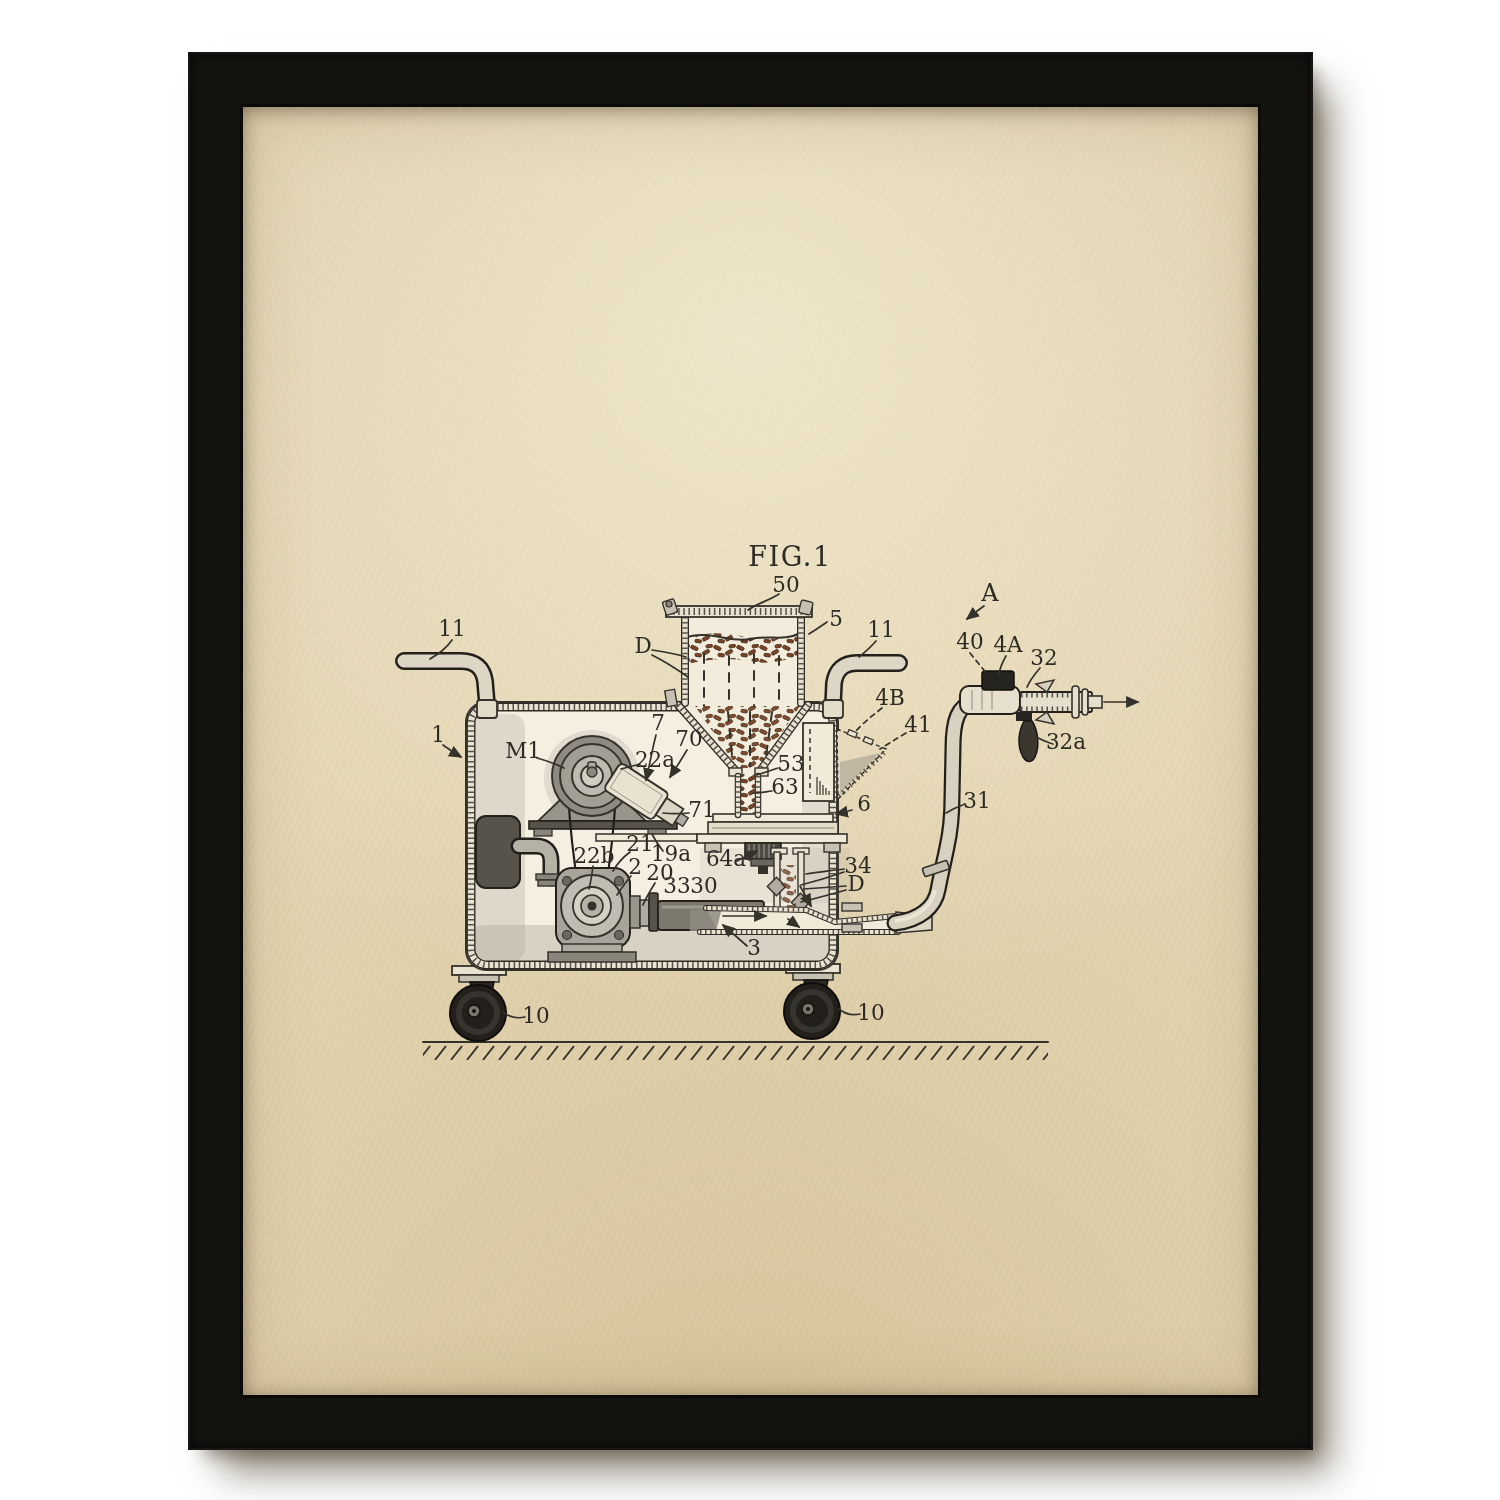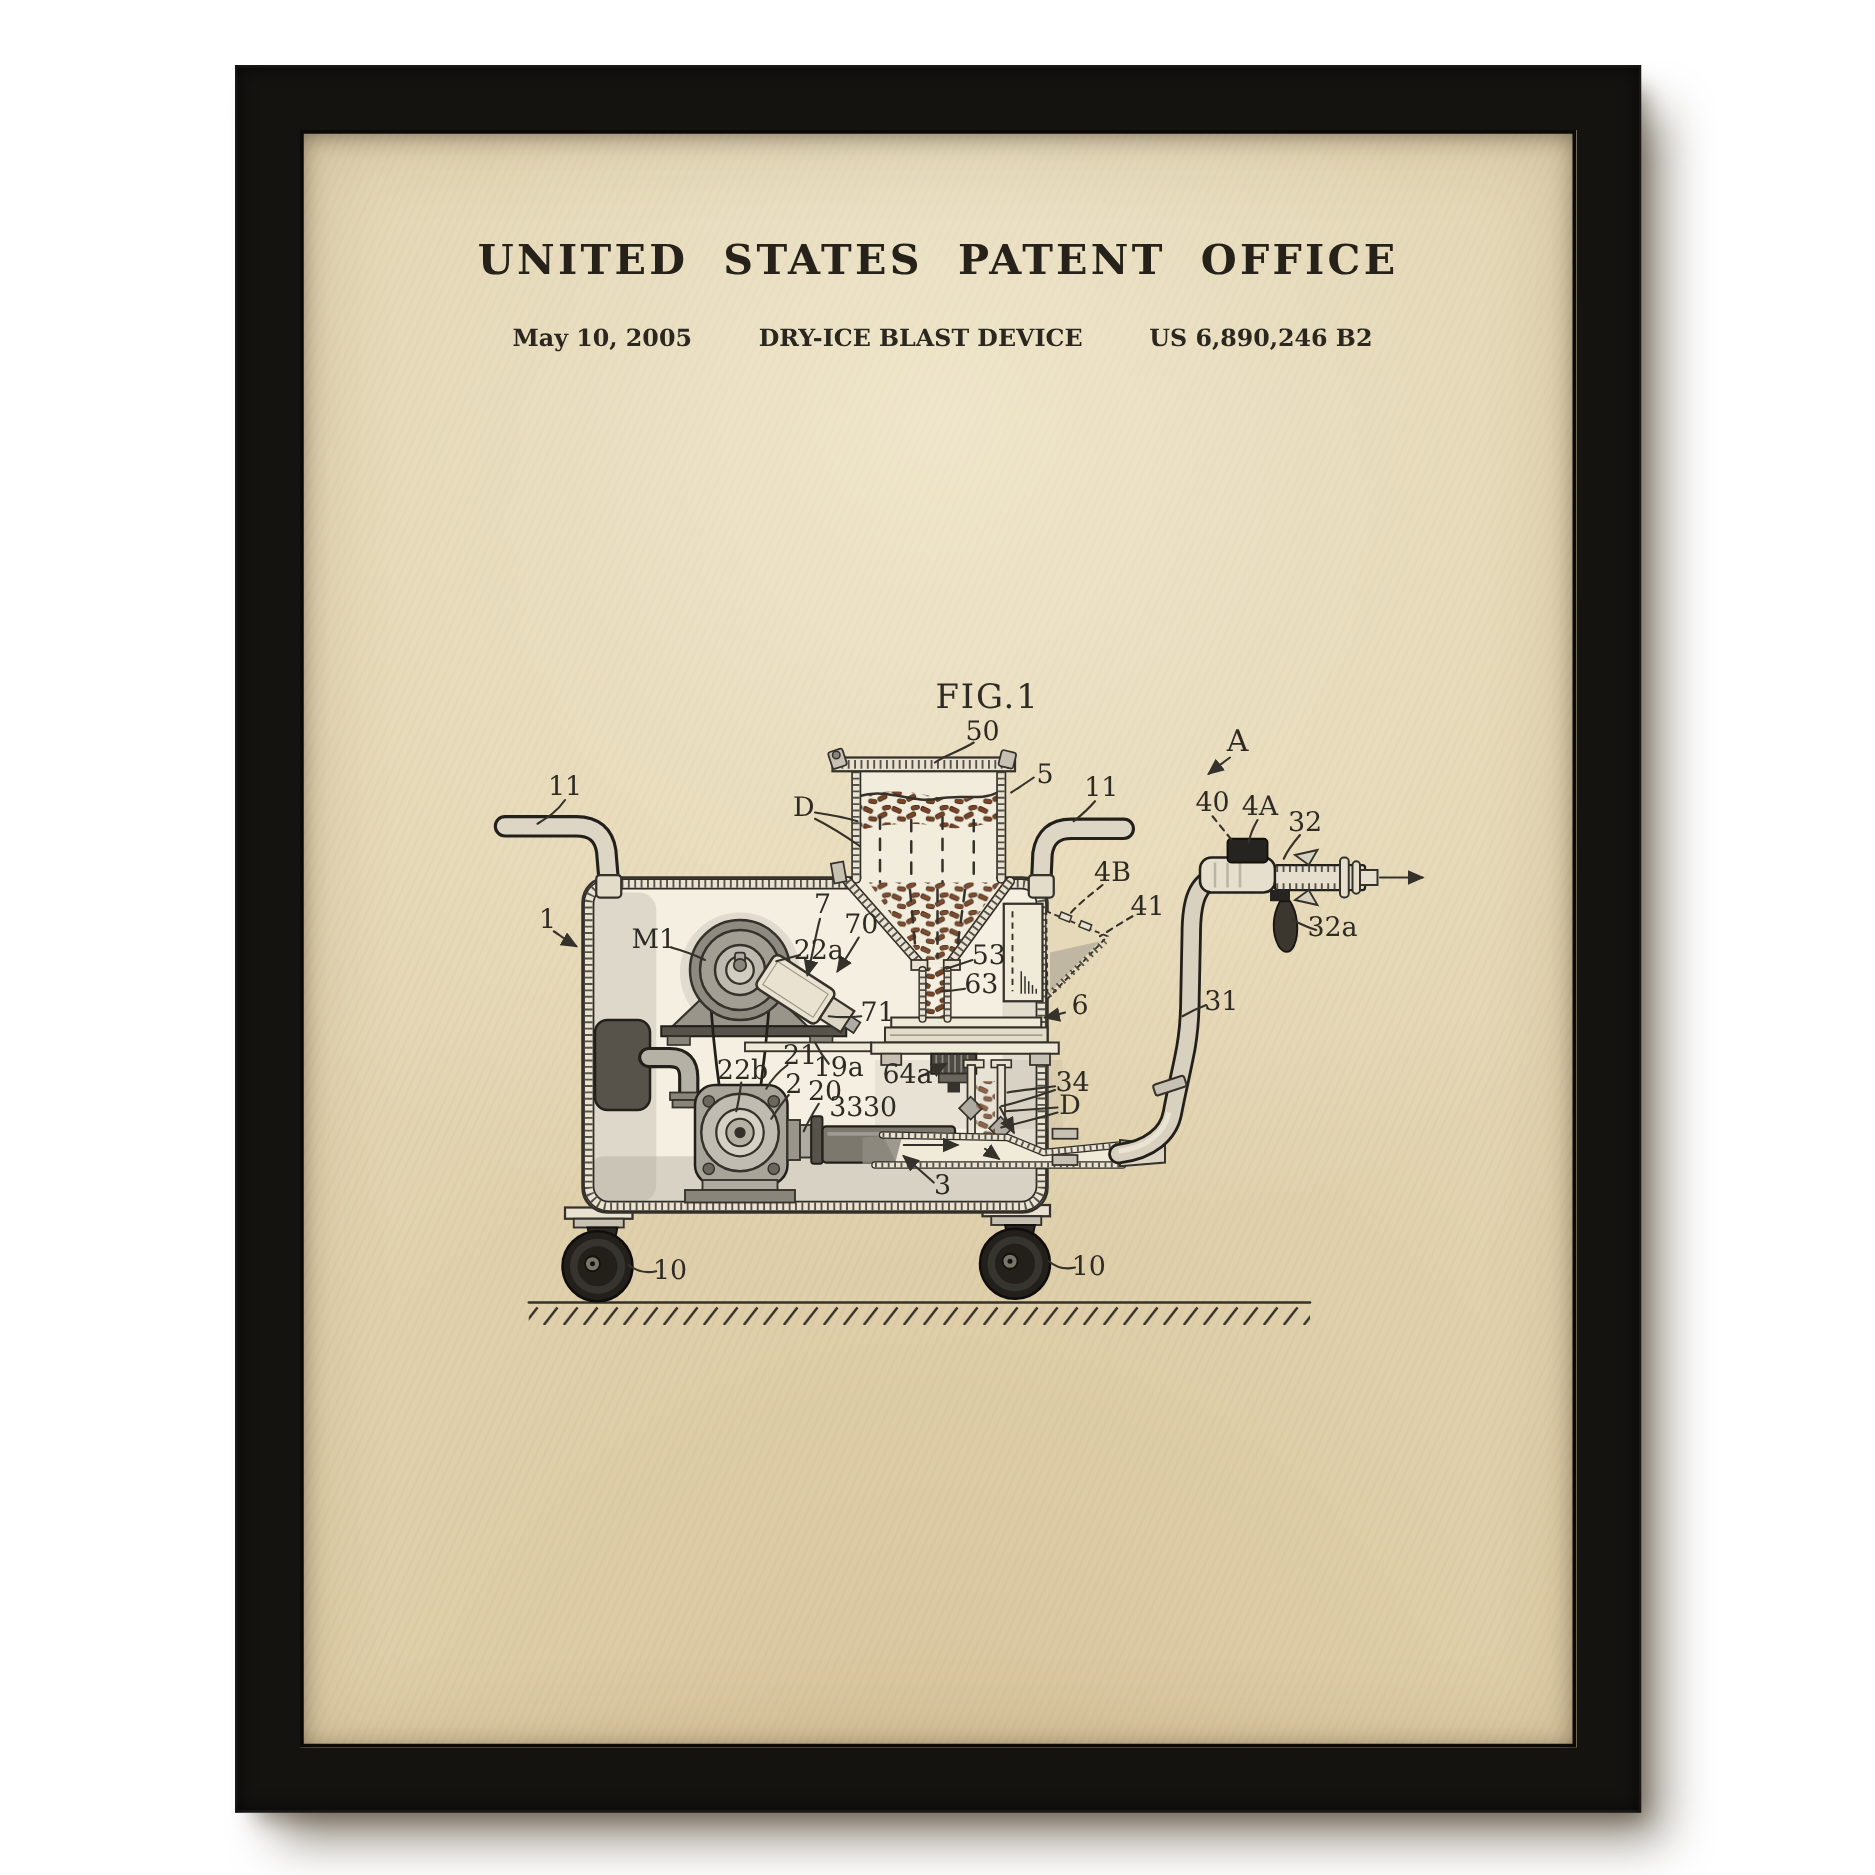--- a/index.html
+++ b/index.html
@@ -44,27 +44,21 @@
   text.ref{font-family:"DejaVu Serif",serif;font-size:21.5px;fill:#2e2b25;text-anchor:middle;}
   text.md{font-size:24px;}
   text.lg{font-size:27px;letter-spacing:1.5px;}
 </style>
 </head>
 <body>
 
 <div class="frame">
   <div class="paper">
 
-    <div class="title">UNITED STATES PATENT OFFICE</div>
-
-    <div class="meta-row">
-      <span>May 10, 2005</span>
-      <span>DRY-ICE BLAST DEVICE</span>
-      <span>US 6,890,246 B2</span>
-    </div>
+
 
     <svg class="fig" viewBox="240 104 1021 1294" preserveAspectRatio="xMidYMid meet">
       <defs>
         <marker id="arr" markerWidth="9" markerHeight="8" refX="7" refY="3.5" orient="auto">
           <path d="M0,0 L8,3.5 L0,7 Z" fill="#35322b"></path>
         </marker>
         <pattern id="pel" width="23" height="14" patternUnits="userSpaceOnUse">
           <g fill="#7b4426" stroke="#39210f" stroke-width="0.7">
             <rect x="1" y="2" width="7.5" height="3.4" rx="1.2" transform="rotate(24 4 3)"></rect>
             <rect x="12" y="7" width="7.5" height="3.4" rx="1.2" transform="rotate(-28 15 8)"></rect>

